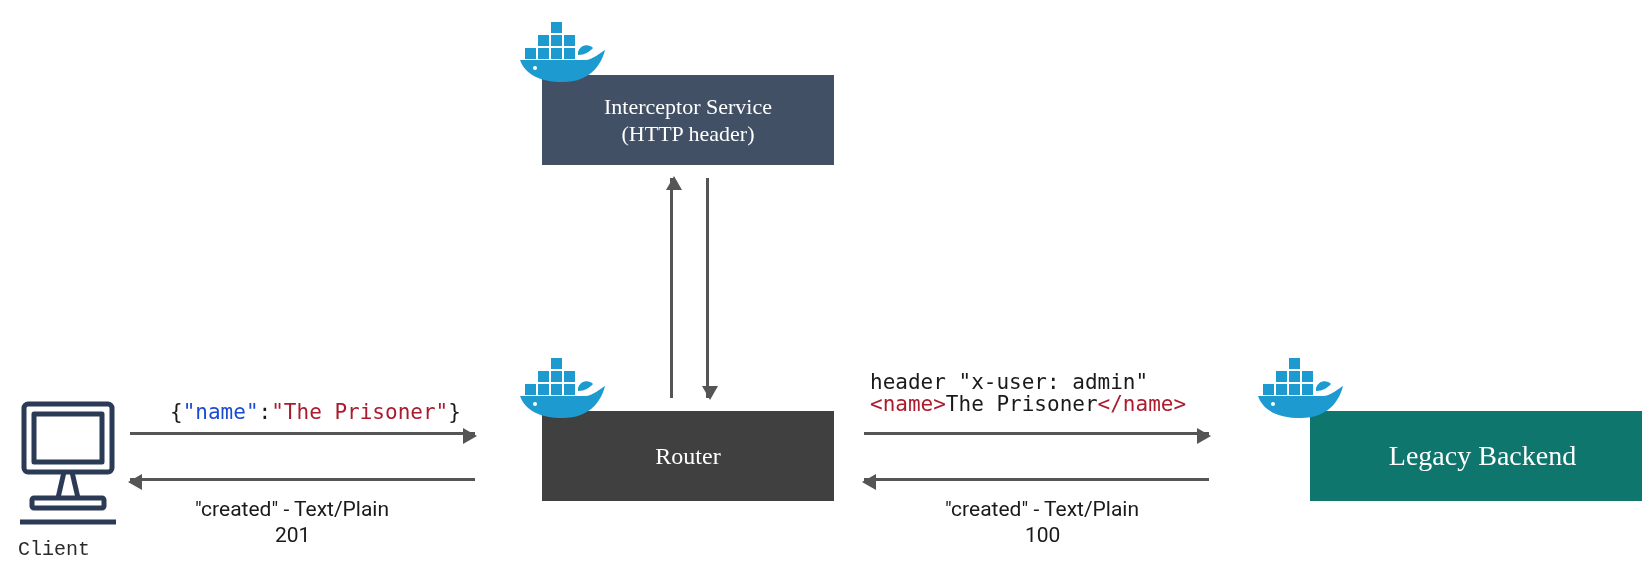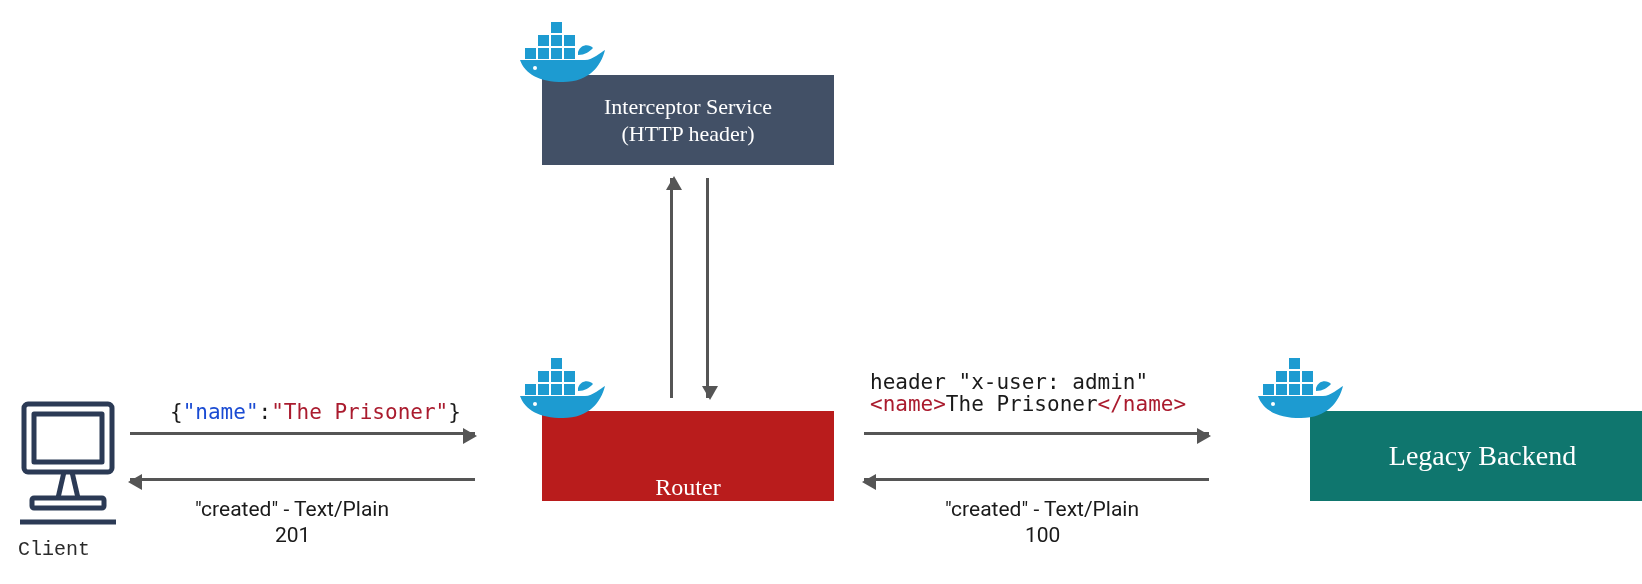--- a/index.html
+++ b/index.html
@@ -34,25 +34,24 @@
     font-size: 22px;
     font-family: Georgia, "Times New Roman", serif;
     line-height: 1.25;
     padding: 6px 16px;
   }
   .router {
     left: 542px;
     top: 411px;
     width: 292px;
     height: 90px;
-    background: #b91c1c;
+    background: #404040;
     color: #ffffff;
     font-size: 24px;
     font-family: Georgia, "Times New Roman", serif;
-    align-items: flex-end;
   }
   .backend {
     left: 1278px;
     top: 411px;
     width: 345px;
     height: 90px;
     background: #0f766e;
     color: #ffffff;
     font-size: 28px;
     font-family: Georgia, "Times New Roman", serif;

